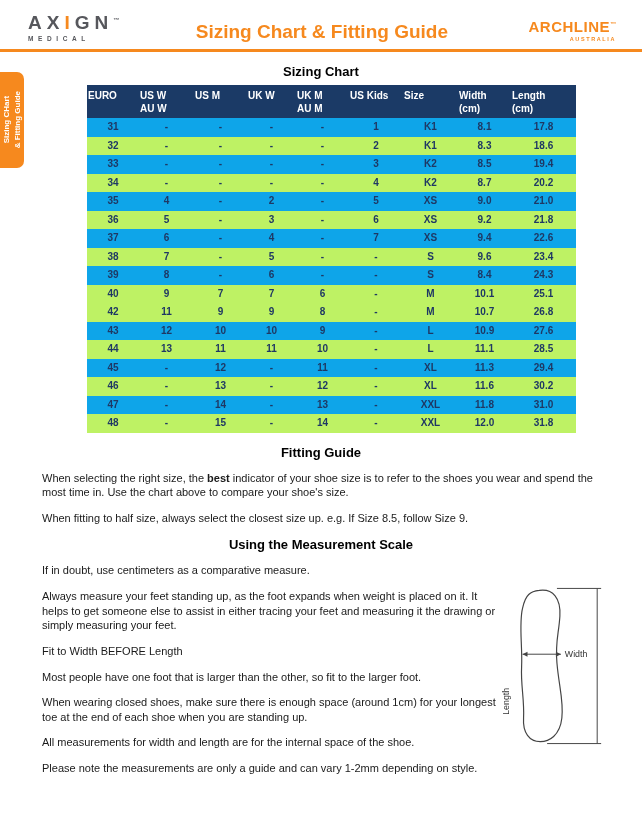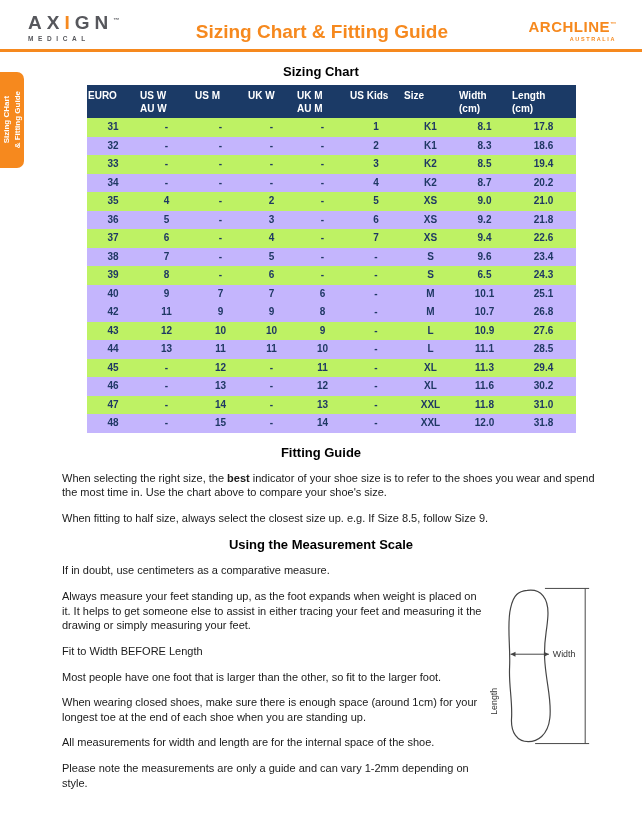--- a/index.html
+++ b/index.html
@@ -42,26 +42,26 @@
     width:489px; margin:6px 0 0 87px;
   }
   table.size-table th {
     background:#1b3a66; color:#ffffff; font-size:10px; font-weight:bold;
     vertical-align:top; padding:4px 1px 3px; line-height:1.3; text-align:left;
   }
   table.size-table td {
     font-size:10px; font-weight:bold; color:#1f3864;
     padding:3px 1px; text-align:center; line-height:1.25;
   }
-  table.size-table tr.light { background:#bef264;margin-top:36px; }
-  table.size-table tr.dark  { background:#c4b5fd; }
+  table.size-table tr.light { background:#0ea5e9;margin-top:36px; }
+  table.size-table tr.dark  { background:#bef264; }
 
   
-  .content { padding:0 46px; }
-  .content p { font-size:11px; line-height:1.33; color:#1a1a1a; margin:11px 0 0 16px; }
+  .content { padding:0 34px; }
+  .content p { font-size:11px; line-height:1.33; color:#1a1a1a; margin:11px 0 0 8px; }
   .measure-flex { display:flex; align-items:flex-start;justify-content:center; }
   .measure-text { width:500px; }
   .foot-diagram { flex:1; display:flex; justify-content:center; padding-top:28px; }
   .foot-diagram svg text { font-family:"Liberation Sans", sans-serif; font-size:9px; fill:#333; }
 </style>
 </head>
 <body>
 
 <div class="page">
 
@@ -220,21 +220,21 @@
           <td>23.4</td>
         </tr>
         <tr class="light">
           <td>39</td>
           <td>8</td>
           <td>-</td>
           <td>6</td>
           <td>-</td>
           <td>-</td>
           <td>S</td>
-          <td>6.5</td>
+          <td>8.4</td>
           <td>24.3</td>
         </tr>
         <tr class="dark">
           <td>40</td>
           <td>9</td>
           <td>7</td>
           <td>7</td>
           <td>6</td>
           <td>-</td>
           <td>M</td>

